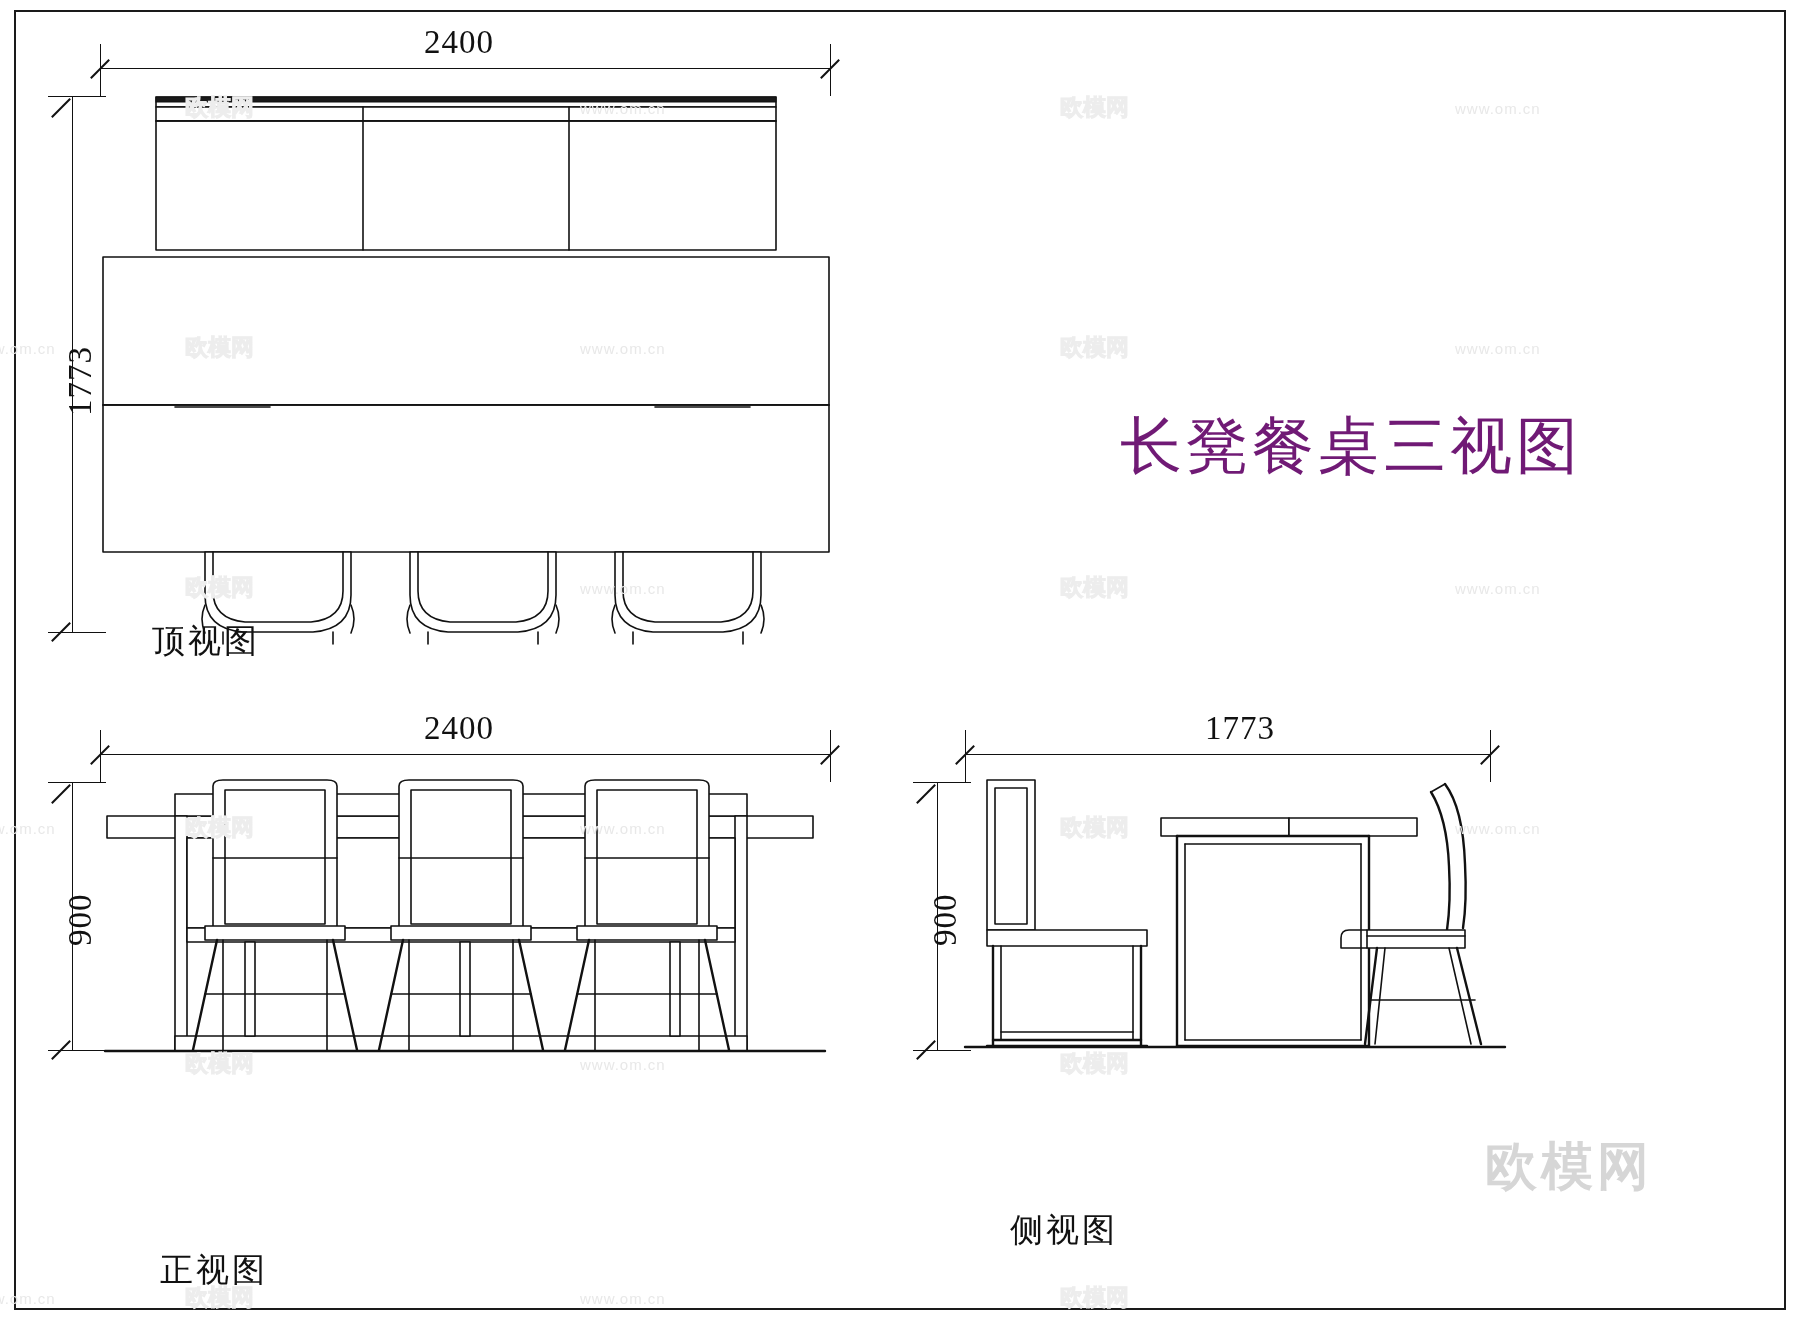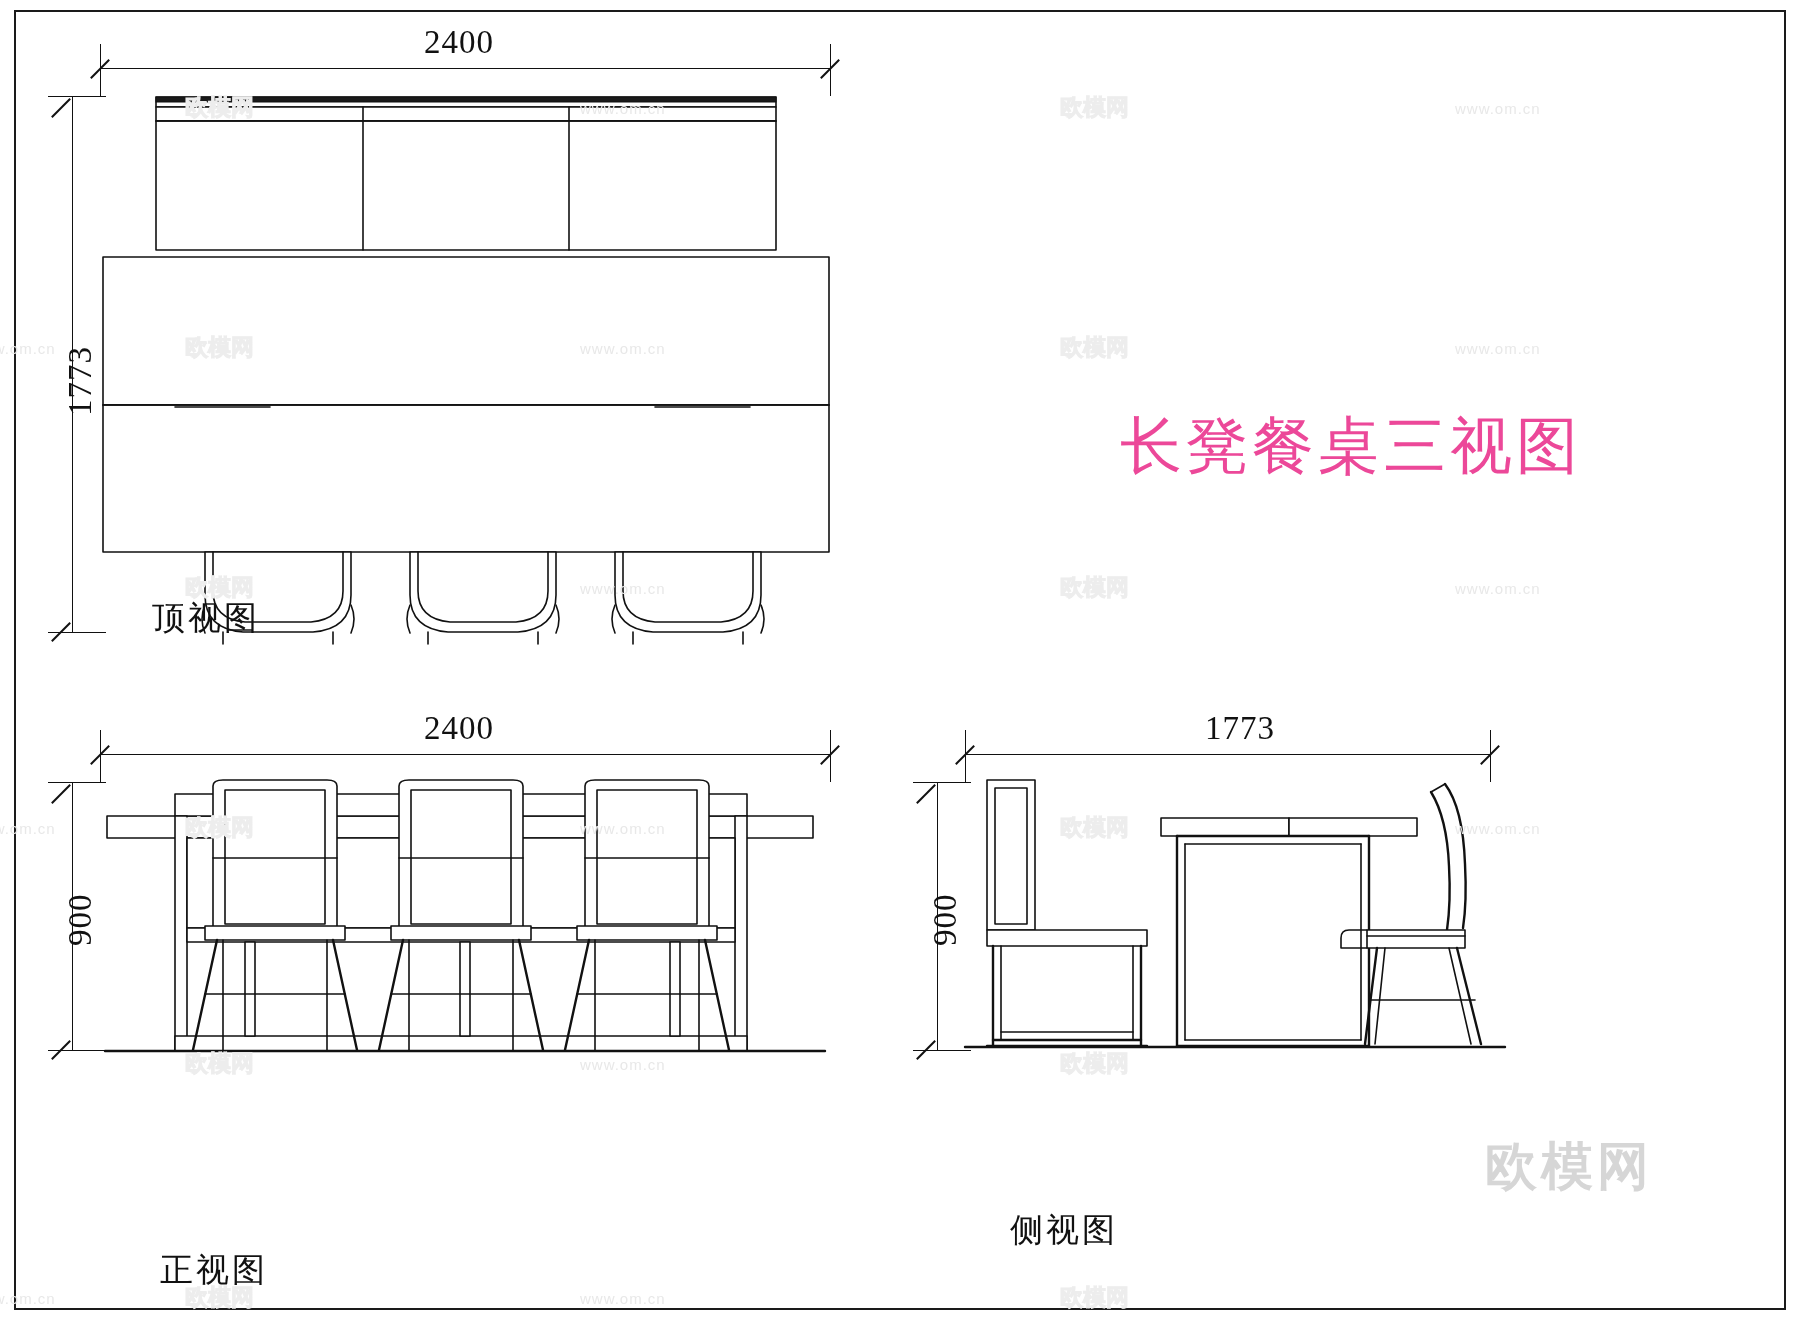--- a/index.html
+++ b/index.html
@@ -41,21 +41,21 @@
   
   .tick{position:absolute;width:2px;height:26px;background:#111;z-index:4;}
   .tick.slash{transform:rotate(45deg);}
   
   .viewlabel{
     position:absolute;font-family:"DejaVu Serif","Liberation Serif",serif;
     font-size:33px;color:#111;z-index:6;white-space:nowrap;letter-spacing:3px;
   }
   .titletext{
     position:absolute;font-family:"DejaVu Serif","Liberation Serif",serif;
-    font-size:62px;color:#ec4899;z-index:6;white-space:nowrap;letter-spacing:4px;
+    font-size:62px;color:#701a75;z-index:6;white-space:nowrap;letter-spacing:4px;
   }
   svg{position:absolute;z-index:4;overflow:visible;}
   svg .s{fill:none;stroke:#111;stroke-width:1.6;stroke-linejoin:round;stroke-linecap:round;}
   svg .s2{fill:none;stroke:#111;stroke-width:2.4;stroke-linejoin:round;stroke-linecap:round;}
   svg .sf{fill:#fff;stroke:#111;stroke-width:1.6;stroke-linejoin:round;}
   svg .sfd{fill:#1a1a1a;stroke:#111;stroke-width:1;}
 </style>
 </head>
 <body>
 
@@ -144,21 +144,21 @@
   <path class="s" d="M461 520 Q467 534 461 548"></path>
   <path class="s" d="M333 547 L333 559 M443 547 L443 559"></path>
 
   <path class="sf" d="M520 467 L520 510 Q520 544 558 547 L628 547 Q666 544 666 510 L666 467 Z"></path>
   <path class="s" d="M528 467 L528 506 Q528 534 560 537 L626 537 Q658 534 658 506 L658 467"></path>
   <path class="s" d="M520 520 Q514 534 520 548"></path>
   <path class="s" d="M666 520 Q672 534 666 548"></path>
   <path class="s" d="M538 547 L538 559 M648 547 L648 559"></path>
 </svg>
 
-<div class="viewlabel" style="left:152px;top:596px;">顶视图</div>
+<div class="viewlabel" style="left:152px;top:619px;">顶视图</div>
 
 <div class="ln hl" style="left:100px;top:754px;width:730px;"></div>
 <div class="tick slash" style="left:99px;top:742px;"></div>
 <div class="tick slash" style="left:829px;top:742px;"></div>
 <div class="ln vl" style="left:100px;top:730px;height:52px;"></div>
 <div class="ln vl" style="left:830px;top:730px;height:52px;"></div>
 <div class="dimtext" style="left:424px;top:710px;">2400</div>
 
 <div class="ln vl" style="left:72px;top:782px;height:268px;"></div>
 <div class="tick slash" style="left:60px;top:781px;"></div>

